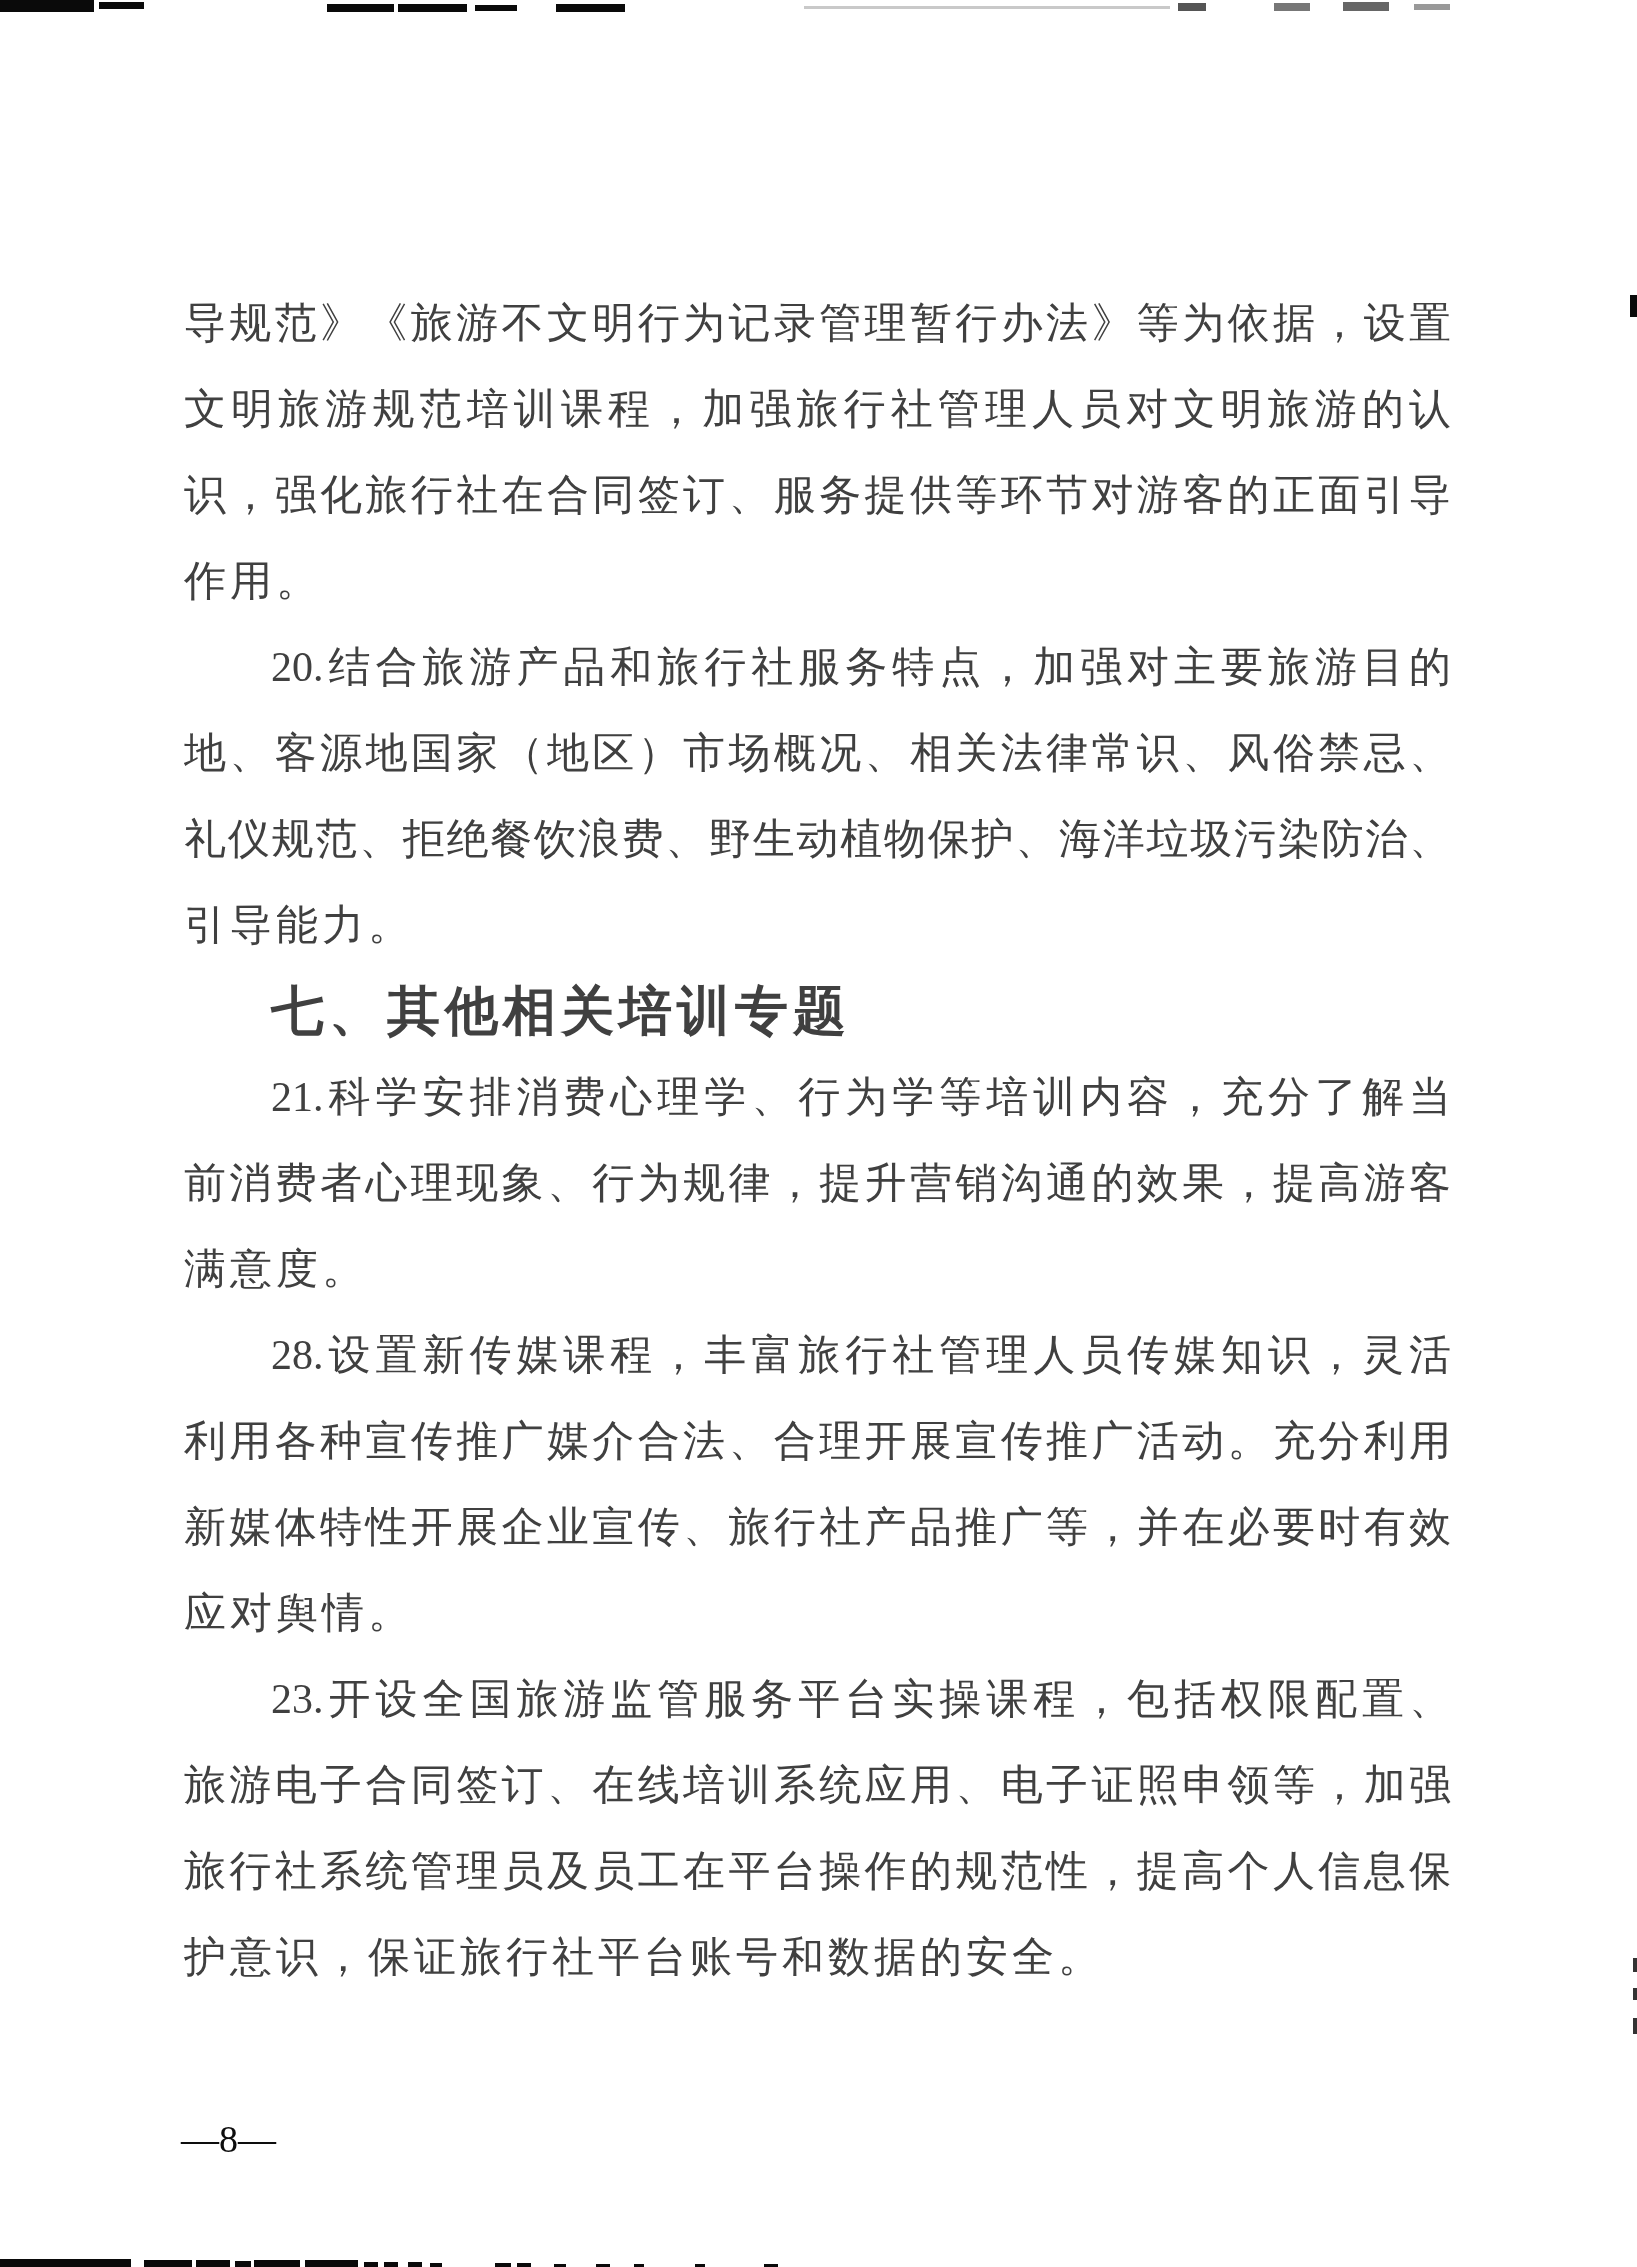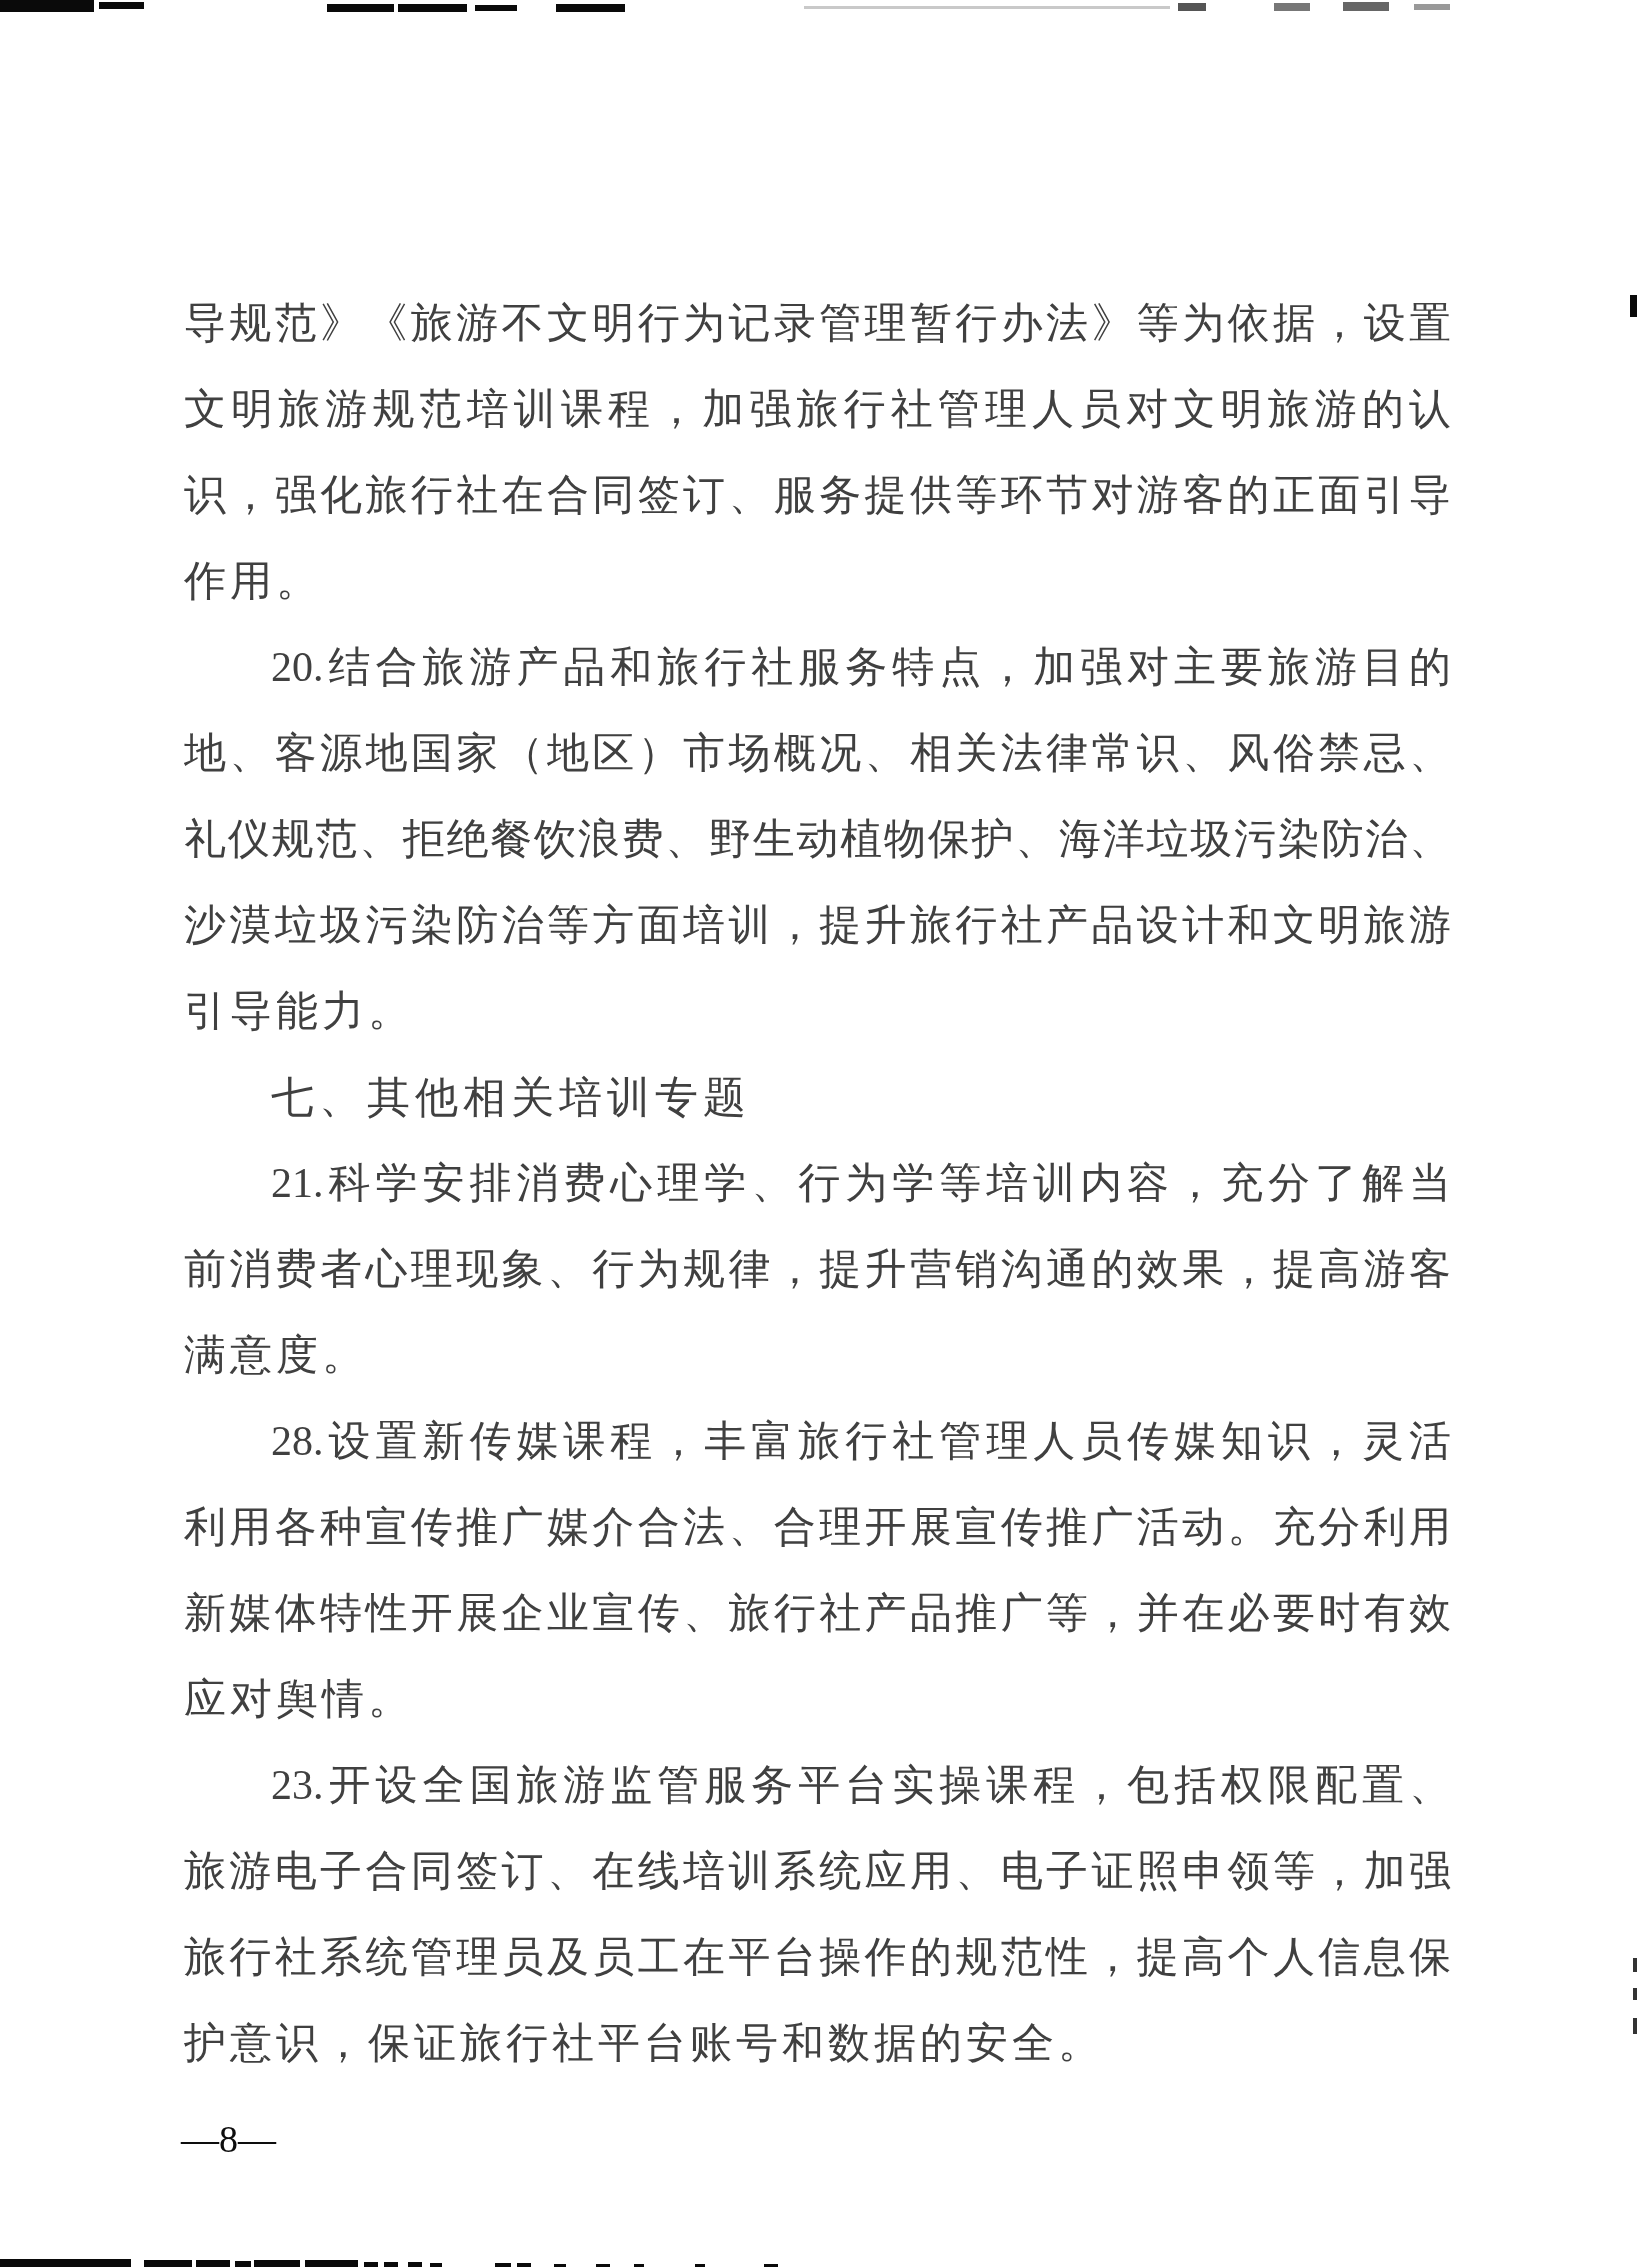--- a/index.html
+++ b/index.html
@@ -37,24 +37,24 @@
     text-align-last: justify;
   }
   .line.short {
     text-align: right;
     letter-spacing: 4px;
   }
   .line.indent {
     text-indent: 87px;
   }
   .line.heading {
-    font-weight: 400;
+    font-weight: 700;
     font-family: "Liberation Sans", "DejaVu Sans", sans-serif;
     letter-spacing: 5px;
-    font-size: 43px;
+    font-size: 53px;
   }
   .page-number {
     position: absolute;
     left: 181px;
     top: 2117px;
     font-size: 38px;
     color: #0d0d0d;
     letter-spacing: 0;
   }
   .artifact {
@@ -89,21 +89,20 @@
   </div>
 
   <div class="doc">
     <div class="line full">导规范》《旅游不文明行为记录管理暂行办法》等为依据，设置</div>
     <div class="line full">文明旅游规范培训课程，加强旅行社管理人员对文明旅游的认</div>
     <div class="line full">识，强化旅行社在合同签订、服务提供等环节对游客的正面引导</div>
     <div class="line short">作用。</div>
     <div class="line full indent">20.结合旅游产品和旅行社服务特点，加强对主要旅游目的</div>
     <div class="line full">地、客源地国家（地区）市场概况、相关法律常识、风俗禁忌、</div>
     <div class="line full">礼仪规范、拒绝餐饮浪费、野生动植物保护、海洋垃圾污染防治、</div>
-    <div class="line full">沙漠垃圾污染防治等方面培训，提升旅行社产品设计和文明旅游</div>
     <div class="line short">引导能力。</div>
     <div class="line short indent heading">七、其他相关培训专题</div>
     <div class="line full indent">21.科学安排消费心理学、行为学等培训内容，充分了解当</div>
     <div class="line full">前消费者心理现象、行为规律，提升营销沟通的效果，提高游客</div>
     <div class="line short">满意度。</div>
     <div class="line full indent">28.设置新传媒课程，丰富旅行社管理人员传媒知识，灵活</div>
     <div class="line full">利用各种宣传推广媒介合法、合理开展宣传推广活动。充分利用</div>
     <div class="line full">新媒体特性开展企业宣传、旅行社产品推广等，并在必要时有效</div>
     <div class="line short">应对舆情。</div>
     <div class="line full indent">23.开设全国旅游监管服务平台实操课程，包括权限配置、</div>

